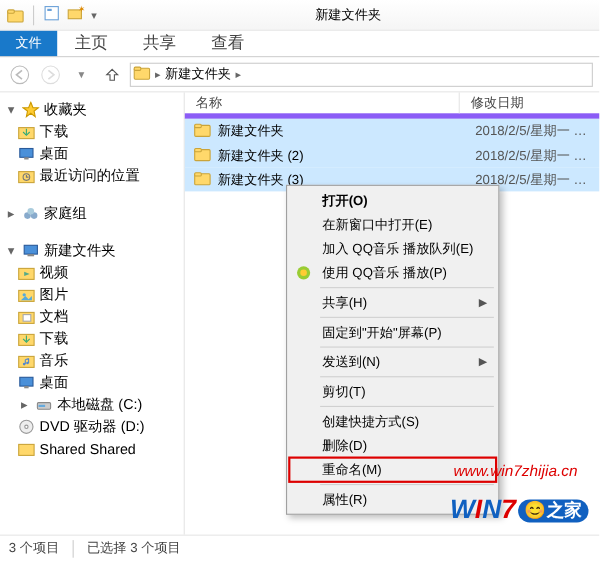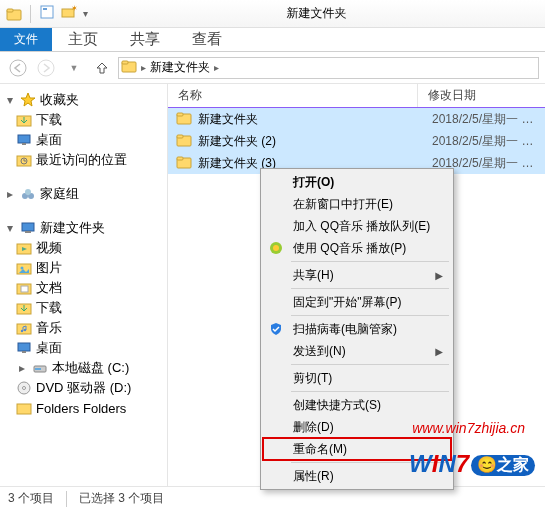--- a/index.html
+++ b/index.html
@@ -28,21 +28,21 @@
     
     .sidebar { width: 168px; border-right: 1px solid #e5e5e5; overflow: hidden; padding: 6px 0; }
     .tree-item { display: flex; align-items: center; padding: 2px 4px; gap: 4px; height: 20px; }
     .tree-expander { width: 12px; height: 12px; display: flex; align-items: center; justify-content: center; color: #666; font-size: 12px; }
     .tree-icon { width: 16px; height: 16px; display: flex; align-items: center; justify-content: center; }
     .tree-label { font-size: 13px; }
     .tree-indent-1 { padding-left: 16px; }
     .tree-spacer { height: 14px; }
     
     .content { flex: 1; position: relative; }
-    .col-header { height: 24px; border-bottom: 1px solid #8b5cf6; display: flex; align-items: center; }
+    .col-header { height: 24px; border-bottom: 5px solid #8b5cf6; display: flex; align-items: center; }
     .col-header-cell { padding: 0 10px; font-size: 12px; color: #444; height: 100%; display: flex; align-items: center; }
     .col-name { width: 250px; border-right: 1px solid #e5e5e5; }
     .col-date { flex: 1; }
     
     .file-row { height: 22px; display: flex; align-items: center; padding-left: 8px; }
     .file-row.selected { background: #cce8ff; }
     .file-row .folder-sm { margin-right: 6px; }
     .file-name { width: 234px; }
     .file-date { color: #555; }
     
@@ -269,21 +269,21 @@
           </svg>
         </span>
         <span class="tree-label">DVD 驱动器 (D:)</span>
       </div>
     <div class="tree-item tree-indent-1">
         <span class="tree-icon">
           <svg width="16" height="16">
             <rect x="1" y="4" width="14" height="10" fill="#ffd86b" stroke="#caa43a"></rect>
           </svg>
         </span>
-        <span class="tree-label">Folders Folders</span>
+        <span class="tree-label">Shared Shared</span>
       </div>
   </div>
 
   <div class="content">
     <div class="col-header">
       <div class="col-header-cell col-name">名称</div>
       <div class="col-header-cell col-date">修改日期</div>
     </div>
     <div class="file-row selected">
       <span class="folder-sm"><svg width="16" height="16">
@@ -341,29 +341,20 @@
   <div class="ctx-item">
       <span>共享(H)</span>
       <span class="ctx-sub">▶</span>
     </div>
   <div class="ctx-sep"></div>
   <div class="ctx-item">
       <span>固定到"开始"屏幕(P)</span>
     </div>
   <div class="ctx-sep"></div>
   <div class="ctx-item">
-      <span class="ctx-item-icon">
-        <svg width="14" height="14">
-          <path d="M7 1 L12 3 L12 7 C12 10 9 12 7 13 C5 12 2 10 2 7 L2 3 Z" fill="#2a7de1"></path>
-          <path d="M4 7 L6 9 L10 5" stroke="#fff" fill="none" stroke-width="1.5"></path>
-        </svg>
-      </span>
-      <span>扫描病毒(电脑管家)</span>
-    </div>
-  <div class="ctx-item">
       <span>发送到(N)</span>
       <span class="ctx-sub">▶</span>
     </div>
   <div class="ctx-sep"></div>
   <div class="ctx-item">
       <span>剪切(T)</span>
     </div>
   <div class="ctx-sep"></div>
   <div class="ctx-item">
       <span>创建快捷方式(S)</span>

